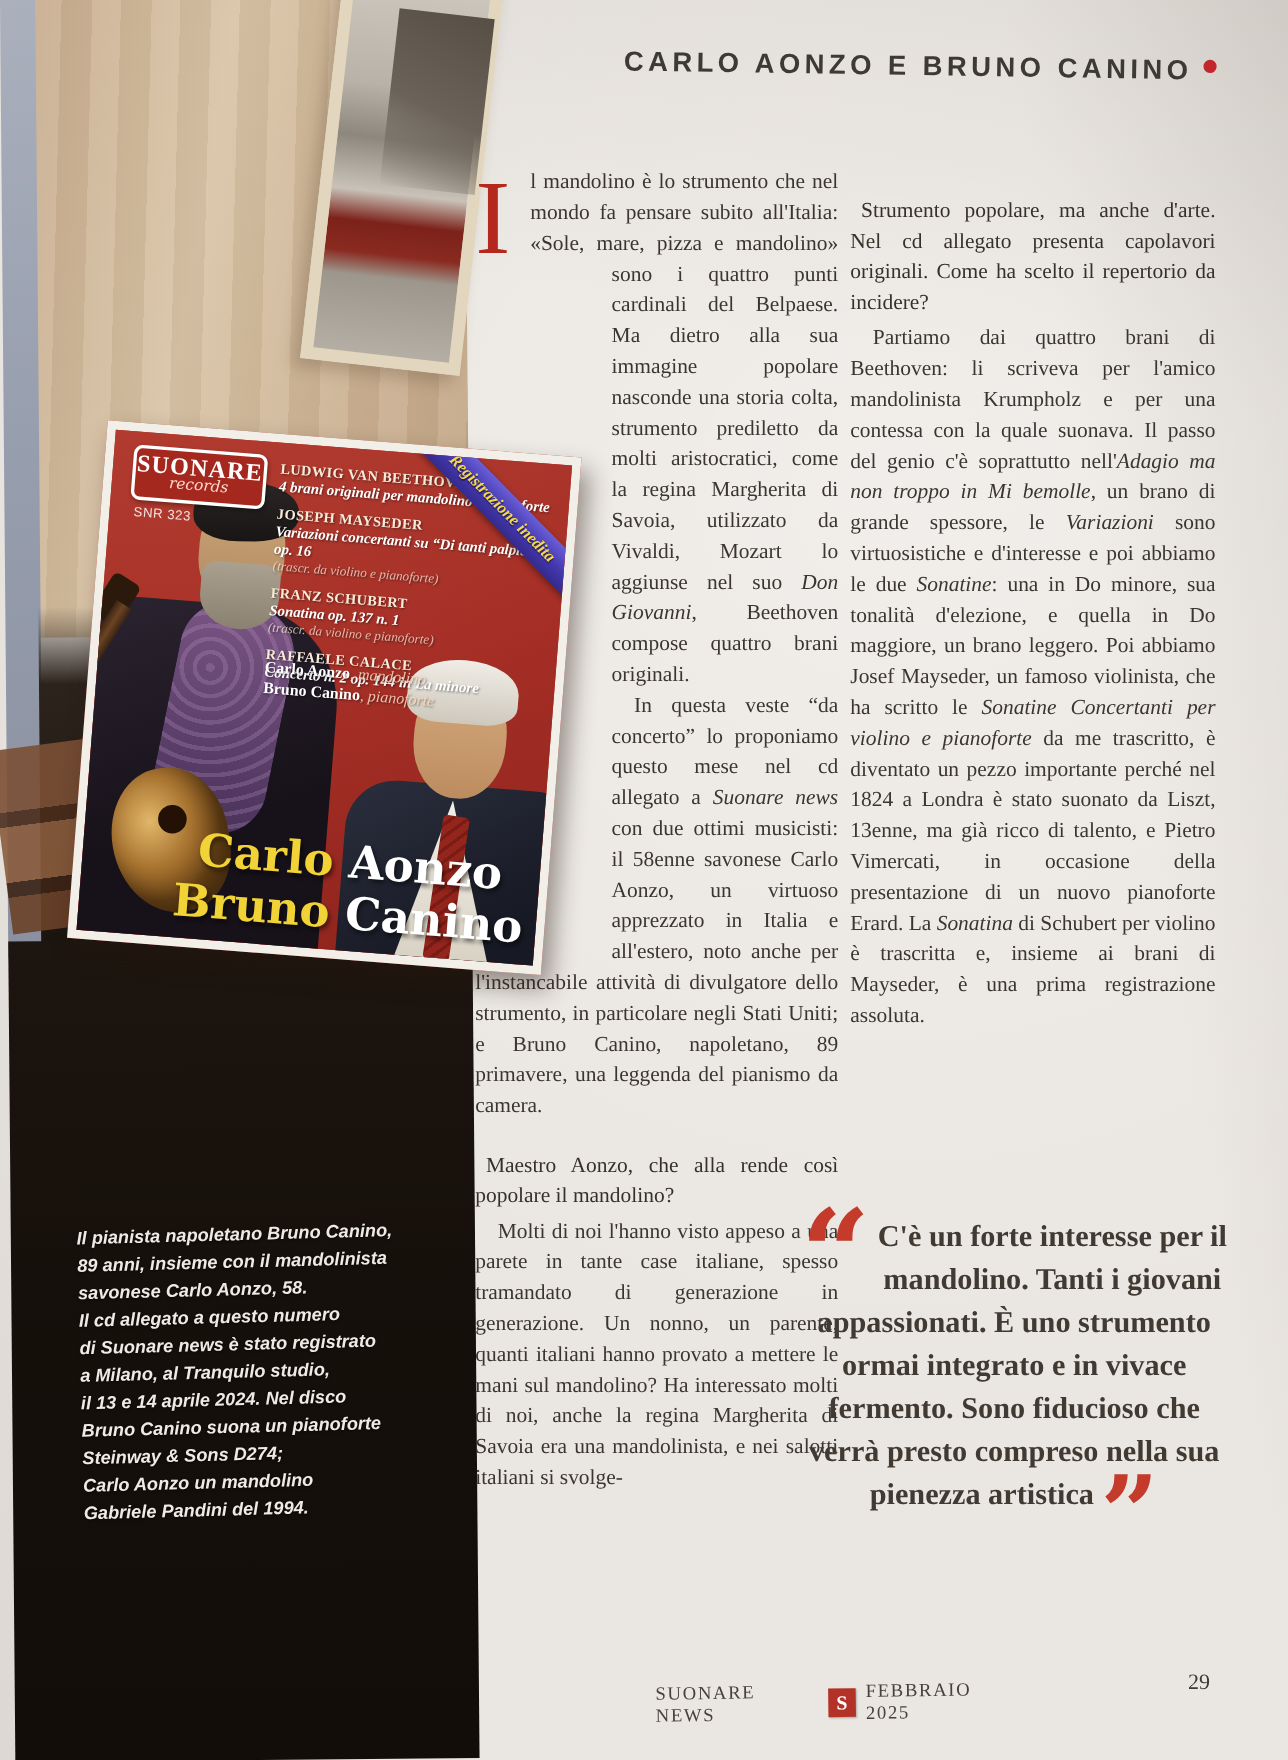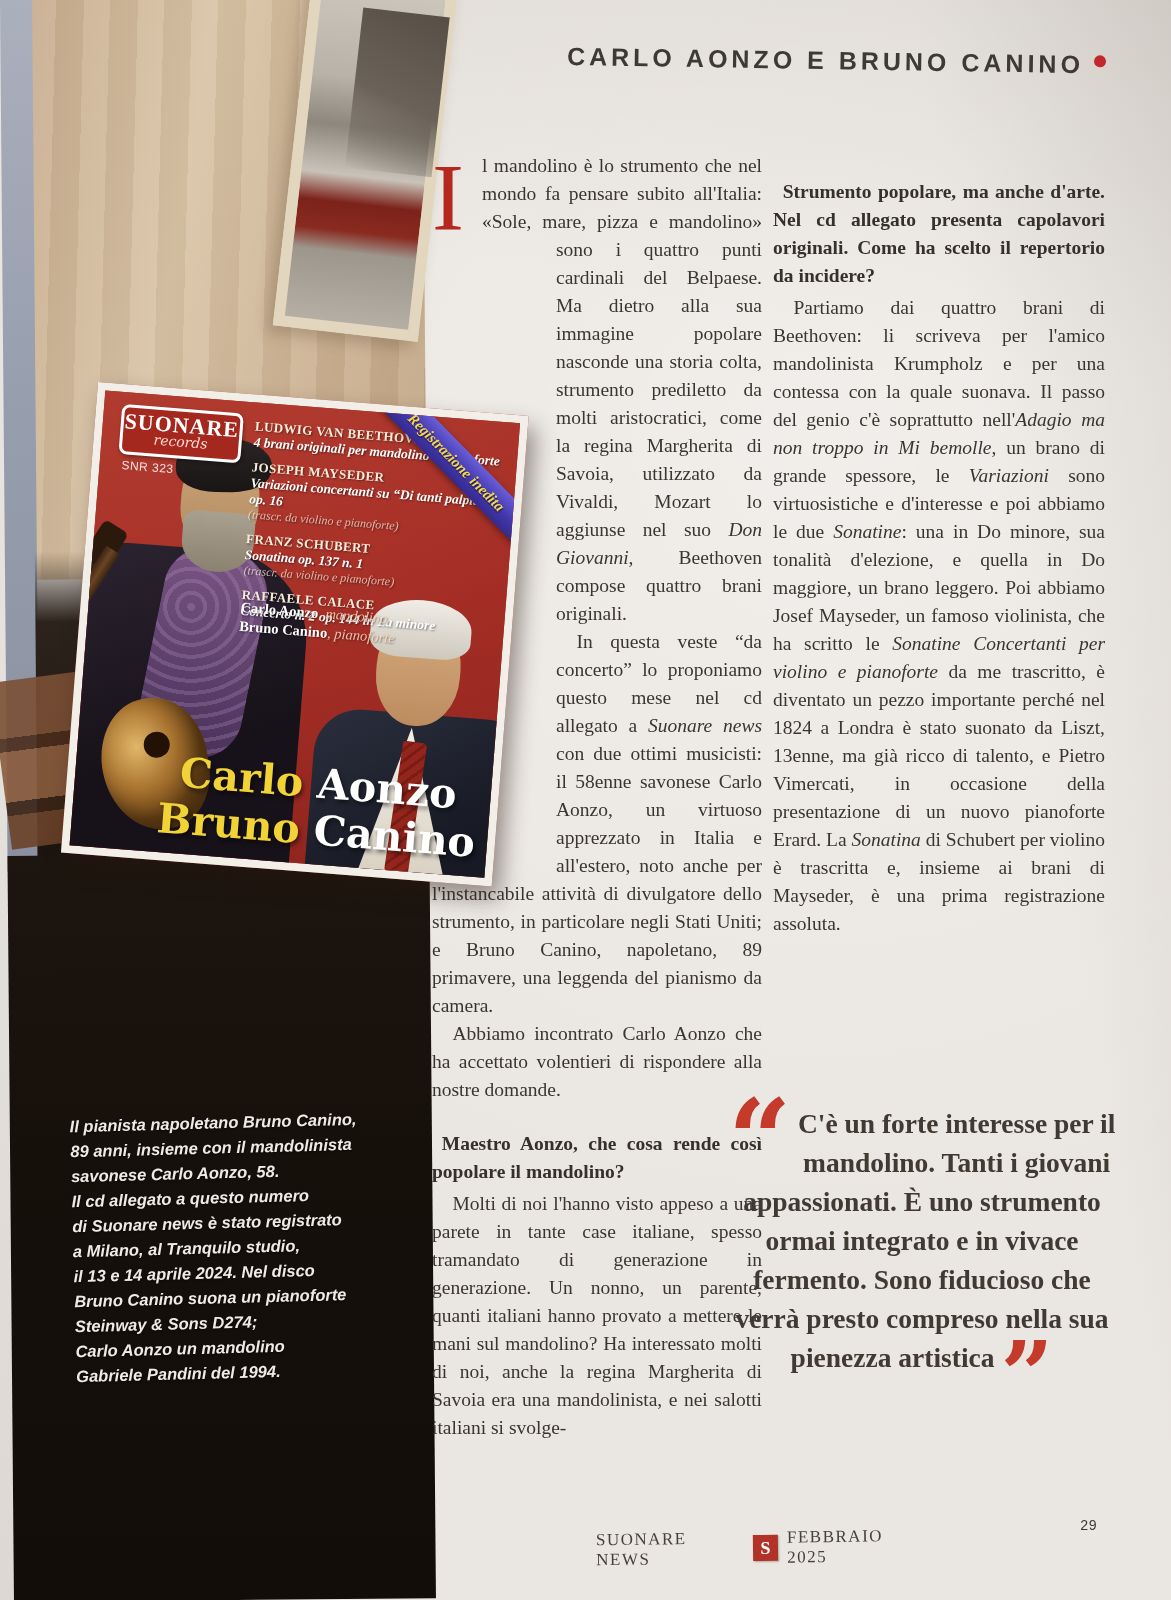--- a/index.html
+++ b/index.html
@@ -114,39 +114,39 @@
     background:#c1272d; margin-left:10px; vertical-align:6px; }
   .col { position:absolute; top:152px; font-size:19.5px; line-height:28px; color:#3a3531;
     text-align:justify; }
   .col1 { left:432px; width:330px; height:1370px; }
   .col2 { left:773px; width:332px; height:960px; }
   .dropcap { float:left; font-family:"Liberation Serif", serif; font-size:96px; line-height:76px;
     color:#b4281e; width:44px; margin:8px 6px 0 0; }
   .cd-spacer { float:left; clear:left; width:112px; height:502px; margin:124px 12px 0 0; }
   .para { margin:0; }
   .para.indent { text-indent:1.05em; }
-  .para.question { font-weight:bold; color:#353029; margin-top:26px; margin-bottom:4px; text-indent:.5em; }
+  .para.question { font-weight:normal; color:#353029; margin-top:26px; margin-bottom:4px; text-indent:.5em; }
   .para em { font-style:italic; }
   
   .quote { position:absolute; left:728px; top:1104px; width:388px; text-align:center;
     font-family:"Liberation Serif", serif; font-weight:bold; color:#403a33;
     font-size:27.5px; line-height:39px; }
   .q-open { float:left; font-family:"DejaVu Serif", serif; font-weight:bold; font-size:110px;
     line-height:68px; color:#c43b2c; margin:2px 6px 0 0; }
   .q-close { display:inline-block; font-family:"DejaVu Serif", serif; font-weight:bold;
     font-size:92px; line-height:0; color:#c43b2c; vertical-align:-40px; margin-left:6px; }
   
   .footer { position:absolute; left:596px; top:1528px; width:330px; display:flex;
     align-items:center; justify-content:center; gap:9px; transform:rotate(-0.8deg);
     font-family:"Liberation Serif", serif; font-size:17px; letter-spacing:1.5px; color:#48413b; }
   .s-logo { width:26px; height:26px; background:#b23227; color:#fff; display:flex;
     align-items:center; justify-content:center; font-family:"Liberation Serif", serif;
     font-weight:bold; font-size:18px; letter-spacing:0; box-shadow:1px 1px 2px rgba(0,0,0,.25); }
-  .pagenum { position:absolute; left:1080px; top:1518px; font-family:Liberation Mono, monospace;
-    font-size:14px; color:#3f3a35; }
+  .pagenum { position:absolute; left:1080px; top:1518px; font-family:Liberation Serif, serif;
+    font-size:20px; color:#3f3a35; }
 </style>
 </head>
 <body>
 
 <div class="page">
 
   <div class="photo">
     <div class="photo-wall"></div>
     <div class="photo-edge"></div>
     <div class="framed-art">
@@ -231,22 +231,21 @@
 
   <div class="header">
     <span>CARLO AONZO E BRUNO CANINO</span><span class="dot"></span>
   </div>
 
   <div class="col col1" id="col1">
     <span class="dropcap">I</span>
     <div class="cd-spacer"></div>
   <p class="para first"><span>l mandolino è lo strumento che nel mondo fa pensare subito all'Italia: «Sole, mare, pizza e mandolino» sono i quattro punti cardinali del Belpaese. Ma dietro alla sua immagine popolare nasconde una storia colta, strumento prediletto da molti aristocratici, come la regina Margherita di Savoia, utilizzato da Vivaldi, Mozart lo aggiunse nel suo </span><em>Don Giovanni</em><span>, Beethoven compose quattro brani originali.</span></p>
       <p class="para indent"><span>In questa veste “da concerto” lo proponiamo questo mese nel cd allegato a </span><em>Suonare news</em><span> con due ottimi musicisti: il 58enne savonese Carlo Aonzo, un virtuoso apprezzato in Italia e all'estero, noto anche per l'instancabile attività di divulgatore dello strumento, in particolare negli Stati Uniti; e Bruno Canino, napoletano, 89 primavere, una leggenda del pianismo da camera.</span></p>
-      <p class="para indent"><span>Abbiamo incontrato Carlo Aonzo che ha accettato volentieri di rispondere alla nostre domande.</span></p>
-      <p class="para question"><span>Maestro Aonzo, che cosa rende così popolare il mandolino?</span></p>
+      <p class="para question"><span>Maestro Aonzo, che alla rende così popolare il mandolino?</span></p>
       <p class="para indent"><span>Molti di noi l'hanno visto appeso a una parete in tante case italiane, spesso tramandato di generazione in generazione. Un nonno, un parente, quanti italiani hanno provato a mettere le mani sul mandolino? Ha interessato molti di noi, anche la regina Margherita di Savoia era una mandolinista, e nei salotti italiani si svolge-</span></p>
     </div>
   <div class="col col2" id="col2">
       <p class="para question"><span>Strumento popolare, ma anche d'arte. Nel cd allegato presenta capolavori originali. Come ha scelto il repertorio da incidere?</span></p>
       <p class="para indent"><span>Partiamo dai quattro brani di Beethoven: li scriveva per l'amico mandolinista Krumpholz e per una contessa con la quale suonava. Il passo del genio c'è soprattutto nell'</span><em>Adagio ma non troppo in Mi bemolle</em><span>, un brano di grande spessore, le </span><em>Variazioni</em><span> sono virtuosistiche e d'interesse e poi abbiamo le due </span><em>Sonatine</em><span>: una in Do minore, sua tonalità d'elezione, e quella in Do maggiore, un brano leggero.  Poi abbiamo Josef Mayseder, un famoso violinista, che ha scritto le </span><em>Sonatine Concertanti per violino e pianoforte</em><span> da me trascritto, è diventato un pezzo importante perché nel 1824 a Londra è stato suonato da Liszt, 13enne, ma già ricco di talento, e Pietro Vimercati, in occasione della presentazione di un nuovo pianoforte Erard. La </span><em>Sonatina</em><span> di Schubert per violino è trascritta e, insieme ai brani di Mayseder, è una prima registrazione assoluta.</span></p>
     </div>
 
   <div class="quote">
     <span class="q-open">“</span><span class="q-text">C'è un forte interesse per il mandolino. Tanti i giovani appassionati. È uno strumento ormai integrato e in vivace fermento. Sono fiducioso che verrà presto compreso nella sua pienezza artistica</span><span class="q-close">”</span>
   </div>

